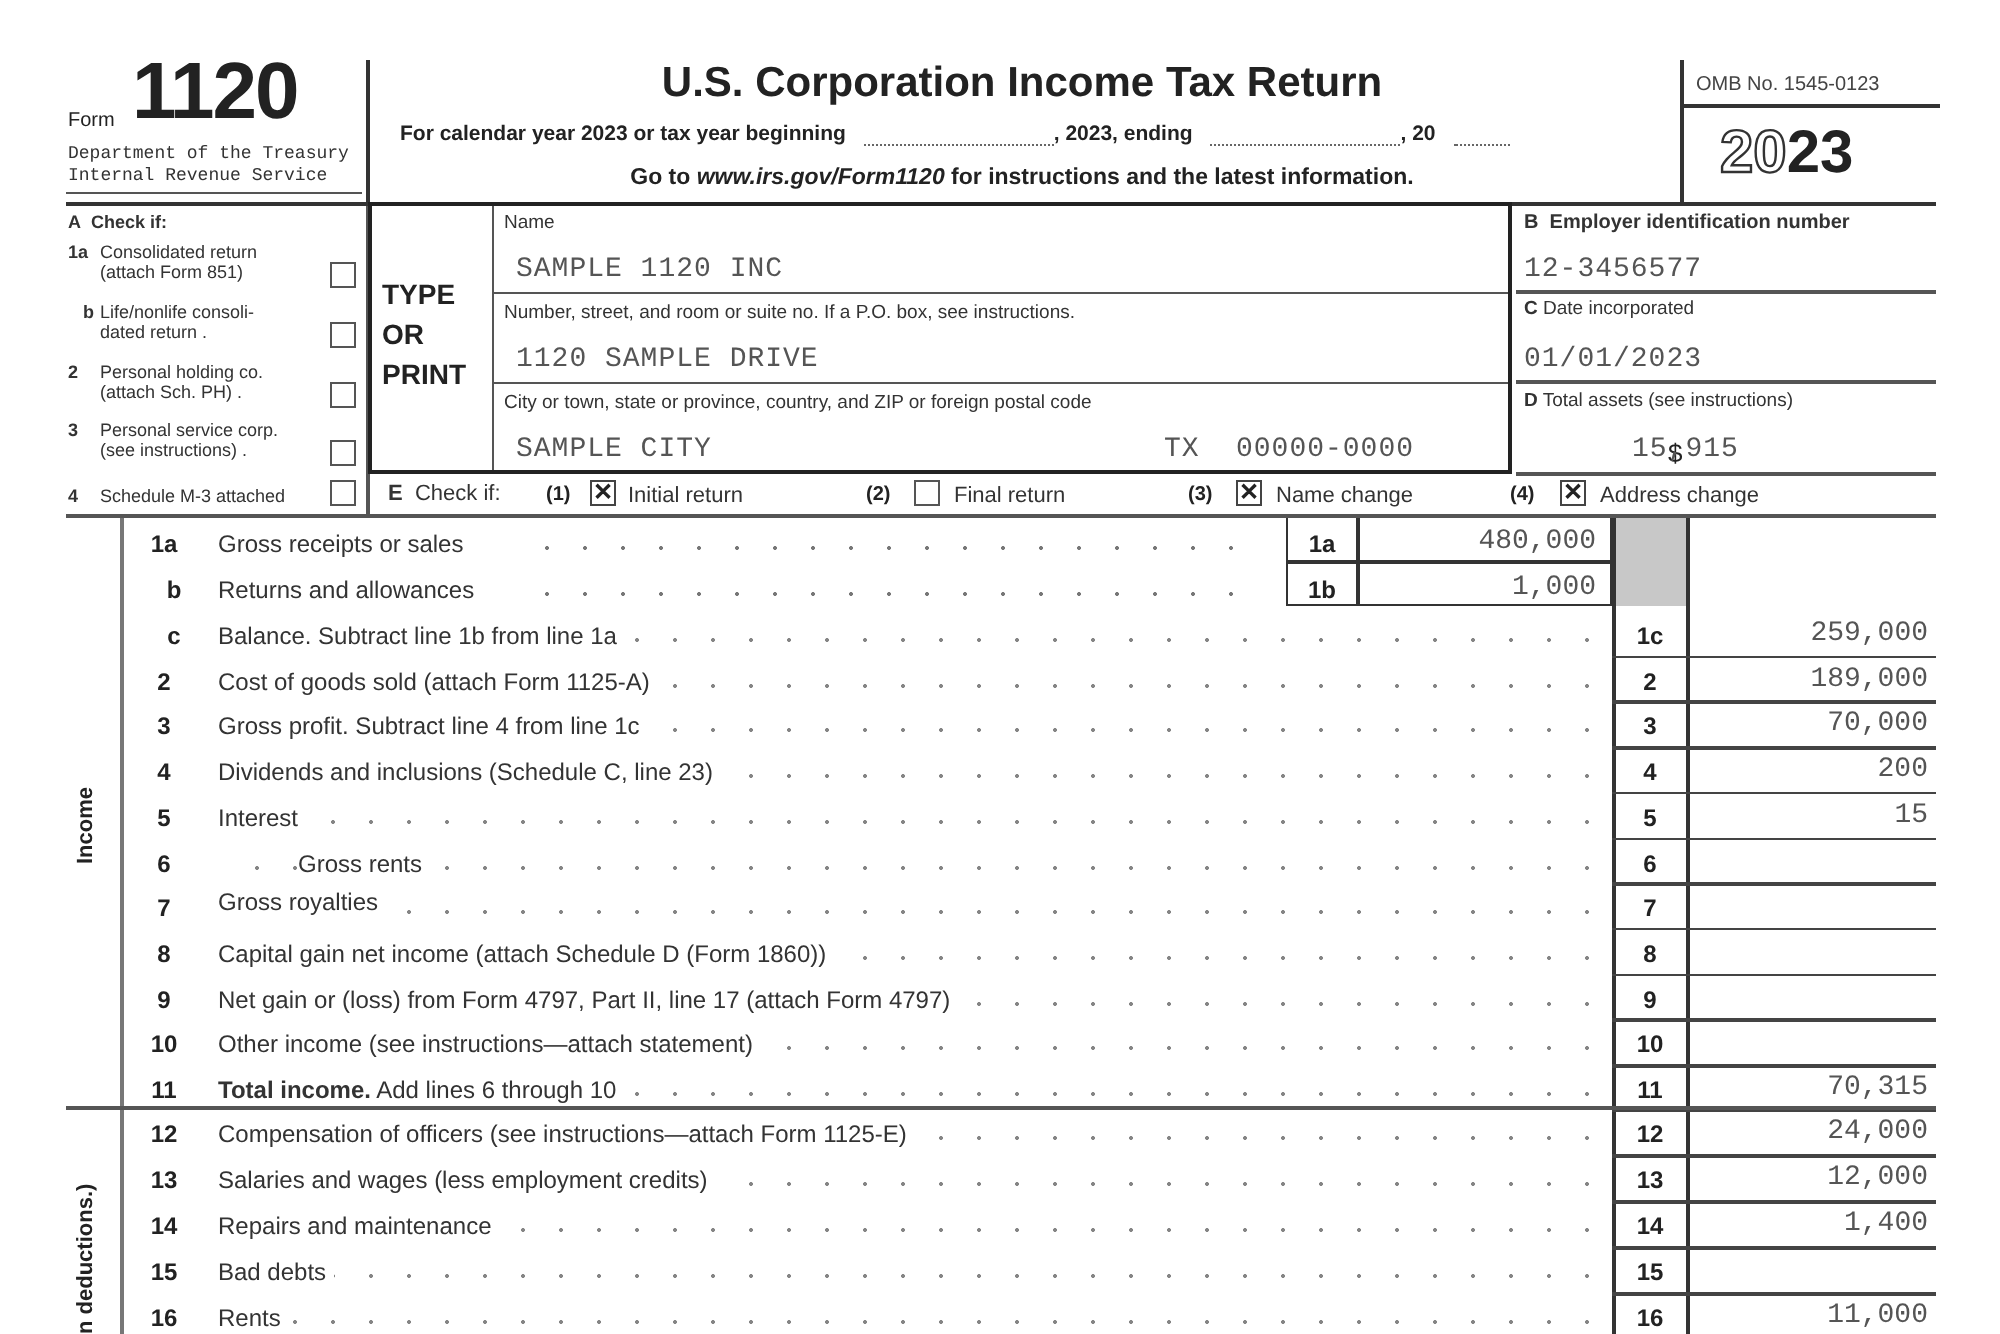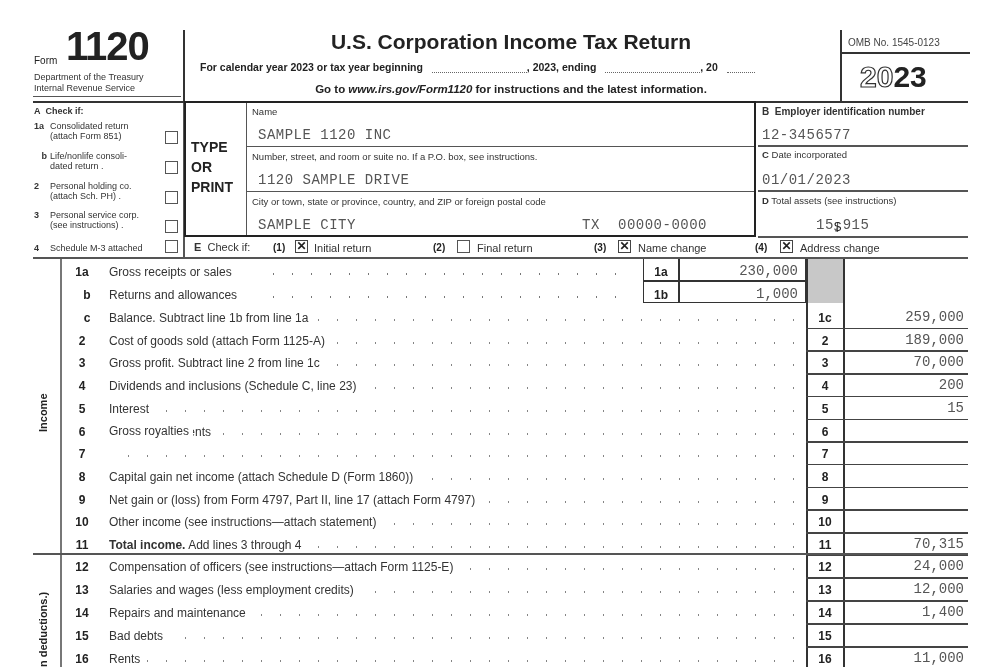--- a/index.html
+++ b/index.html
@@ -6,21 +6,21 @@
   html, body { width: 1000px; height: 667px; overflow: hidden; background: #fff; }
   body { font-family: "Liberation Sans", sans-serif; color: #222; position: relative; }
   .abs { position: absolute; }
   .mono { font-family: "Liberation Mono", "DejaVu Sans Mono", monospace; color: #555; }
   .hline { position: absolute; background: #333; }
   .vline { position: absolute; background: #333; }
 
   
   .form-word { left: 34px; top: 55px; font-size: 10px; }
   .form-num { left: 66px; top: 26px; font-size: 40px; font-weight: bold; letter-spacing: -1px; line-height: 40px; }
-  .dept { left: 34px; top: 72px; font-size: 9px; line-height: 11px; color: #333; }
+  .dept { left: 34px; top: 72px; font-size: 9px; line-height: 11px; color: #333; font-family: Liberation Mono, monospace; }
   .title { left: 186px; top: 30px; width: 650px; text-align: center; font-size: 21px; font-weight: bold; }
   .subtitle1 { left: 200px; top: 61px; font-size: 10.5px; font-weight: bold; }
   .dotfield { display: inline-block; border-bottom: 1px dotted #666; height: 10px; vertical-align: bottom; }
   .subtitle2 { left: 186px; top: 83px; width: 650px; text-align: center; font-size: 11.5px; font-weight: bold; }
   .subtitle2 i { font-style: italic; }
   .omb { left: 848px; top: 37px; font-size: 10px; color: #444; }
   .year { left: 860px; top: 60px; font-size: 30px; font-weight: bold; line-height: 34px; }
   .year .outline { color: #fff; -webkit-text-stroke: 1.2px #333; font-weight: bold; }
 
   
@@ -181,21 +181,21 @@
 
 <span class="row-num" style="left:75px;top:288px;width:24px;">b</span>
 <span class="row-text" style="left:109px;top:288px;">Returns and allowances</span>
 <div class="dots" style="left:264px;top:290px;width:360px;"></div>
 
 <div class="abs" style="left:643px;top:259px;width:163px;height:44px;border:1.5px solid #333;border-top:none;"></div>
 <div class="vline" style="left:678px;top:259px;width:1.5px;height:44px;"></div>
 <div class="hline" style="left:643px;top:280px;width:163px;height:1.5px;"></div>
 <span class="linebox-num" style="left:643px;top:265px;">1a</span>
 <span class="linebox-num" style="left:643px;top:288px;">1b</span>
-<span class="amount mono" style="left:648px;top:263px;">230,000</span>
+<span class="amount mono" style="left:648px;top:263px;">480,000</span>
 <span class="amount mono" style="left:648px;top:286px;">1,000</span>
 <div class="abs" style="left:807px;top:259px;width:36px;height:44px;background:#c8c8c8;"></div>
 
 <div class="vline" style="left:806px;top:259px;width:1.5px;height:408px;"></div>
 <div class="vline" style="left:843px;top:259px;width:1.5px;height:408px;"></div>
 
 <div id="income-rows">
     <div>
       <span class="row-num" style="left:75px;top:311px;width:24px;">c</span>
       <span class="row-text" style="left:109px;top:311px;">Balance. Subtract line 1b from line 1a</span>
@@ -207,21 +207,21 @@
     <div>
       <span class="row-num" style="left:70px;top:333.7px;width:24px;">2</span>
       <span class="row-text" style="left:109px;top:333.7px;">Cost of goods sold (attach Form 1125-A)</span>
       <div class="dots" style="left:119px;top:335.7px;width:681px;opacity:0.9;"></div>
       <span class="linebox-num" style="left:807px;top:333.7px;">2</span>
       <span class="amount mono" style="left:814px;top:331.7px;">189,000</span>
       <div class="hline" style="left:806px;top:350.4px;width:162px;height:1.5px;background:#444"></div>
     </div>
     <div>
       <span class="row-num" style="left:70px;top:356.4px;width:24px;">3</span>
-      <span class="row-text" style="left:109px;top:356.4px;">Gross profit. Subtract line 2 from line 1c</span>
+      <span class="row-text" style="left:109px;top:356.4px;">Gross profit. Subtract line 4 from line 1c</span>
       <div class="dots" style="left:119px;top:358.4px;width:681px;opacity:0.9;"></div>
       <span class="linebox-num" style="left:807px;top:356.4px;">3</span>
       <span class="amount mono" style="left:814px;top:354.4px;">70,000</span>
       <div class="hline" style="left:806px;top:373.09999999999997px;width:162px;height:1.5px;background:#444"></div>
     </div>
     <div>
       <span class="row-num" style="left:70px;top:379.1px;width:24px;">4</span>
       <span class="row-text" style="left:109px;top:379.1px;">Dividends and inclusions (Schedule C, line 23)</span>
       <div class="dots" style="left:119px;top:381.1px;width:681px;opacity:0.9;"></div>
       <span class="linebox-num" style="left:807px;top:379.1px;">4</span>
@@ -239,21 +239,21 @@
     <div>
       <span class="row-num" style="left:70px;top:424.5px;width:24px;">6</span>
       <span class="row-text" style="left:109px;top:424.5px;margin-left:40px;">Gross rents</span>
       <div class="dots" style="left:119px;top:426.5px;width:681px;opacity:0.9;"></div>
       <span class="linebox-num" style="left:807px;top:424.5px;">6</span>
       <span class="amount mono" style="left:814px;top:422.5px;"></span>
       <div class="hline" style="left:806px;top:441.2px;width:162px;height:1.5px;background:#444"></div>
     </div>
     <div>
       <span class="row-num" style="left:70px;top:447.2px;width:24px;">7</span>
-      <span class="row-text" style="left:109px;top:424px;">Gross royalties</span>
+      <span class="row-text" style="left:109px;top:444px;">Gross royalties</span>
       <div class="dots" style="left:119px;top:449.2px;width:681px;opacity:0.9;"></div>
       <span class="linebox-num" style="left:807px;top:447.2px;">7</span>
       <span class="amount mono" style="left:814px;top:445.2px;"></span>
       <div class="hline" style="left:806px;top:463.9px;width:162px;height:1.5px;background:#444"></div>
     </div>
     <div>
       <span class="row-num" style="left:70px;top:469.9px;width:24px;">8</span>
       <span class="row-text" style="left:109px;top:469.9px;">Capital gain net income (attach Schedule D (Form 1860))</span>
       <div class="dots" style="left:119px;top:471.9px;width:681px;opacity:0.9;"></div>
       <span class="linebox-num" style="left:807px;top:469.9px;">8</span>
@@ -271,21 +271,21 @@
     <div>
       <span class="row-num" style="left:70px;top:515.3px;width:24px;">10</span>
       <span class="row-text" style="left:109px;top:515.3px;">Other income (see instructions—attach statement)</span>
       <div class="dots" style="left:119px;top:517.3px;width:681px;opacity:0.9;"></div>
       <span class="linebox-num" style="left:807px;top:515.3px;">10</span>
       <span class="amount mono" style="left:814px;top:513.3px;"></span>
       <div class="hline" style="left:806px;top:532px;width:162px;height:1.5px;background:#444"></div>
     </div>
     <div>
       <span class="row-num" style="left:70px;top:538px;width:24px;">11</span>
-      <span class="row-text" style="left:109px;top:538px;"><b>Total income.</b><span> Add lines 3 through 4</span></span>
+      <span class="row-text" style="left:109px;top:538px;"><b>Total income.</b><span> Add lines 6 through 10</span></span>
       <div class="dots" style="left:119px;top:540px;width:681px;opacity:0.9;"></div>
       <span class="linebox-num" style="left:807px;top:538px;">11</span>
       <span class="amount mono" style="left:814px;top:536px;">70,315</span>
       <div class="hline" style="left:806px;top:554.7px;width:162px;height:1.5px;background:#444"></div>
     </div>
   </div>
 <div class="hline" style="left:33px;top:553px;width:935px;height:1.5px;background:#555"></div>
 
 <div class="vline" style="left:60px;top:555px;width:1.5px;height:112px;background:#777"></div>
 <div class="vert-text" style="left:37px;top:667px;">n deductions.)</div>

